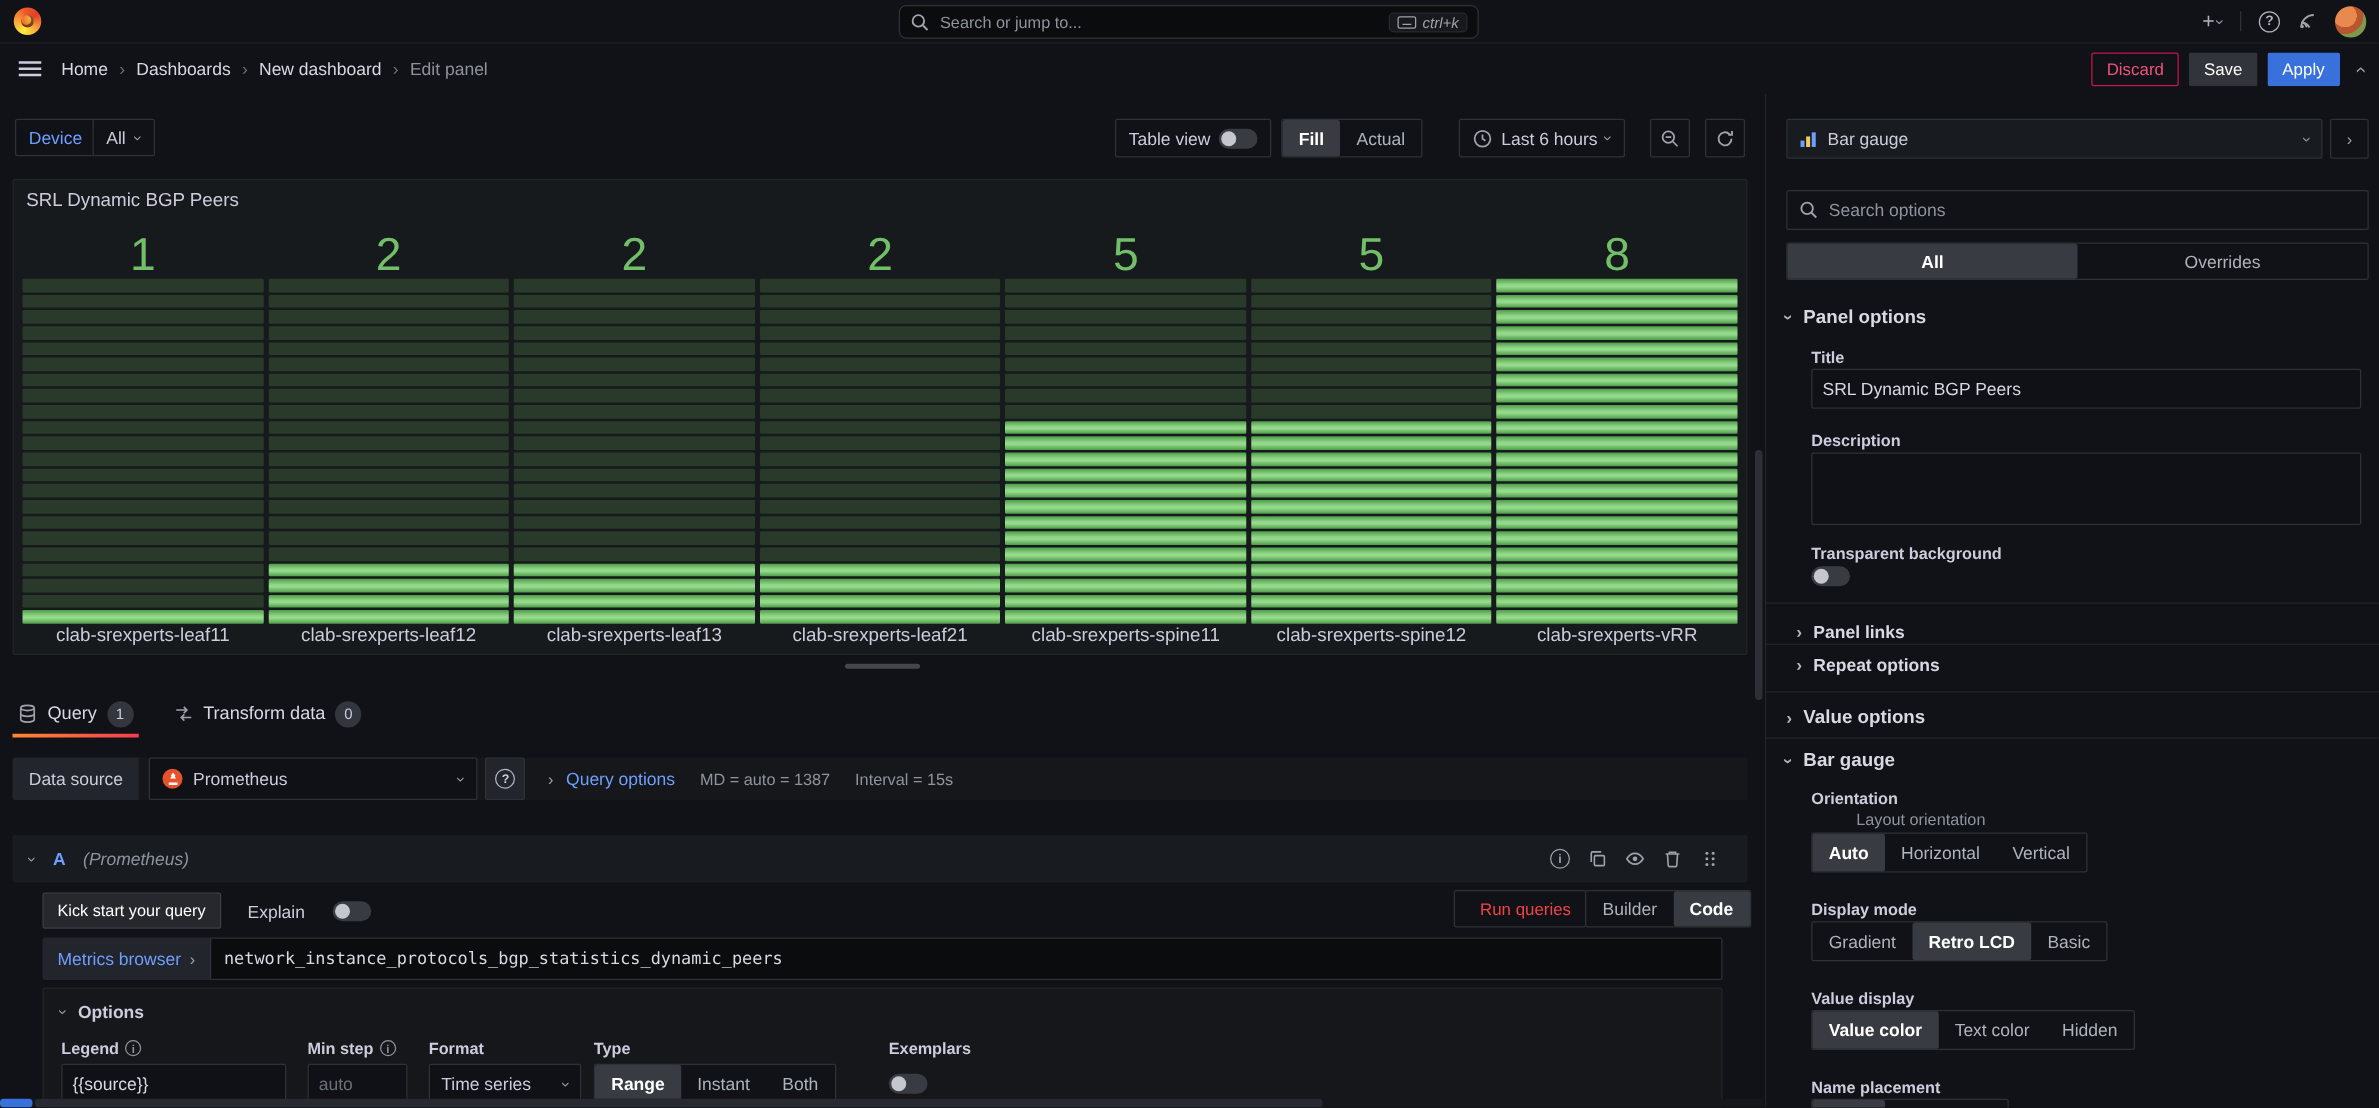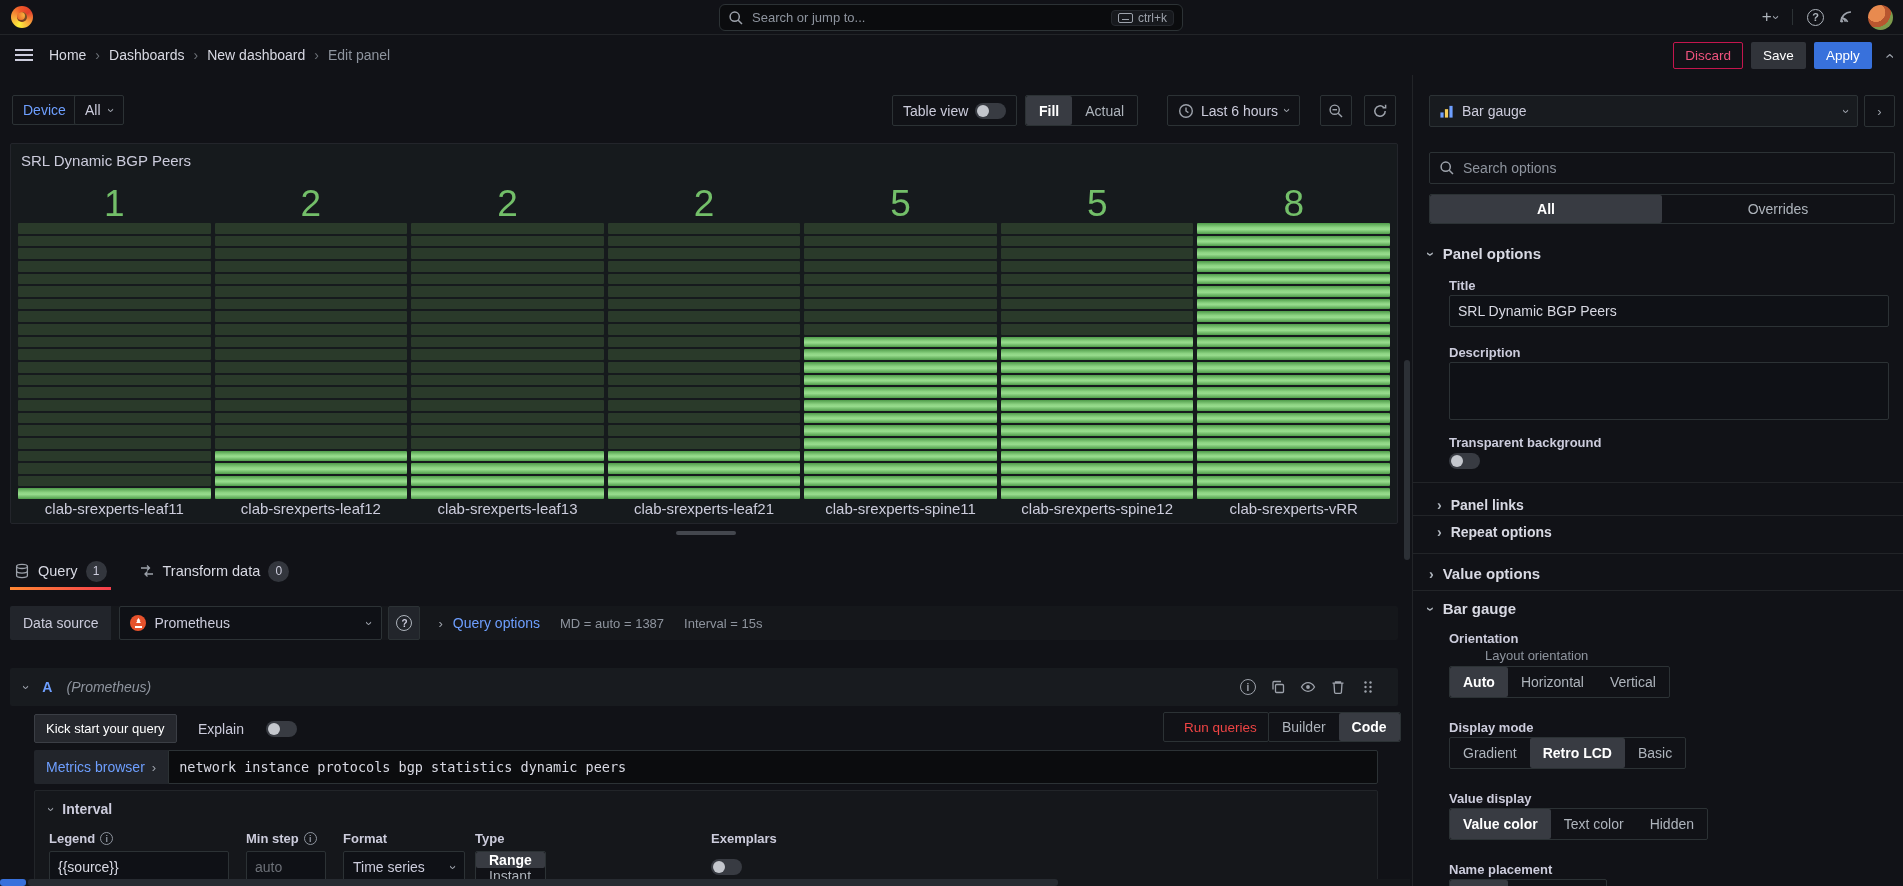--- a/index.html
+++ b/index.html
@@ -21,21 +21,21 @@
   .logo { width:22px; height:22px; border-radius:50%; margin-left:11px;
     background:conic-gradient(from 200deg,#fcee3a,#f8a23b,#f05a28,#e23f2b,#f8a23b,#fcee3a);
     position:relative; }
   .logo::after{ content:""; position:absolute; left:6px; top:6px; width:10px; height:10px;
     border-radius:50%; background:radial-gradient(circle at 70% 30%, #f9b23c, #e64d24); box-shadow:-1px -1px 0 1px rgba(15,16,20,.55) inset;}
   #search-box { position:absolute; left:719px; top:4px; width:464px; height:27px;
     background:#0b0c0e; border:1px solid #2c3235; border-radius:6px;
     display:flex; align-items:center; padding:0 8px; gap:8px; color:#8e949e; font-size:13px; }
   #search-box .grow { flex:1; }
   .kbd-chip { display:flex; align-items:center; gap:5px; background:#17191d;
-    border:1px solid #26292e; border-radius:4px; padding:0 6px; font-size:12px; color:#9da2ab; }
+    border:1px solid #26292e; border-radius:4px; padding:0 6px; font-size:12px; color:#9da2ab;font-style:italic; }
   .kbd-icon { width:15px; height:10px; border:1px solid #9da2ab; border-radius:2px; position:relative; }
   .kbd-icon::after { content:""; position:absolute; left:3px; bottom:1.5px; right:3px; height:1.5px; background:#9da2ab; }
   #topnav-right { position:absolute; right:10px; top:0; height:34px; display:flex; align-items:center; gap:14px; color:#aeb4bc; }
   .tn-divider { width:1px; height:16px; background:#2c3235; }
   .plus-btn { display:flex; align-items:center; gap:2px; font-size:17px; color:#aeb4bc; }
   .chev { display:inline-block; font-size:13px; line-height:1; color:#9da2ab;
     transform:rotate(90deg); transform-origin:center; }
   .chev.right { transform:none; }
   .chev.up { transform:rotate(-90deg); }
   .help-circle { width:17px; height:17px; border:1.4px solid #aeb4bc; border-radius:50%;
@@ -539,21 +539,21 @@
   <div class="mb-box">
     <span class="link">Metrics browser</span>
     <span class="chev right link">›</span>
   </div>
   <input class="code-input mono" value="network_instance_protocols_bgp_statistics_dynamic_peers" style="">
 </div>
 
 <div id="q-options">
   <div class="row" style="position:absolute; left:14px; top:10px; gap:9px;">
     <span class="chev">›</span>
-    <span style="font-weight:bold; font-size:14px;">Interval</span>
+    <span style="font-weight:bold; font-size:14px;">Options</span>
   </div>
   <div class="fld-label" style="position:absolute; left:14px; top:40px;">
     <span>Legend</span>
       <span class="info-i">i</span>
   </div>
   <input class="text-input" style="position: absolute; left: 14px; top: 60px; width: 180px;" value="{{source}}">
   <div class="fld-label" style="position:absolute; left:211px; top:40px;">
     <span>Min step</span>
       <span class="info-i">i</span>
   </div>
@@ -562,21 +562,21 @@
     <span>Format</span>
   </div>
   <div class="select-input" style="position:absolute; left:308px; top:60px; width:122px;">
     <span class="grow">Time series</span>
     <span class="chev">›</span>
   </div>
   <div class="fld-label" style="position:absolute; left:440px; top:40px;">
     <span>Type</span>
   </div>
   <div style="position:absolute; left:440px; top:60px;">
-    <div class="seg" style="height:32px;flex-direction:column;">
+    <div class="seg" style="height:32px;">
         <div class="seg-item sel">Range</div>
         <div class="seg-item">Instant</div>
         <div class="seg-item">Both</div>
       </div>
   </div>
   <div class="fld-label" style="position:absolute; left:676px; top:40px;">
     <span>Exemplars</span>
   </div>
   <span class="toggle" style="position:absolute; left:676px; top:68px;">
       <span class="knob"></span>

